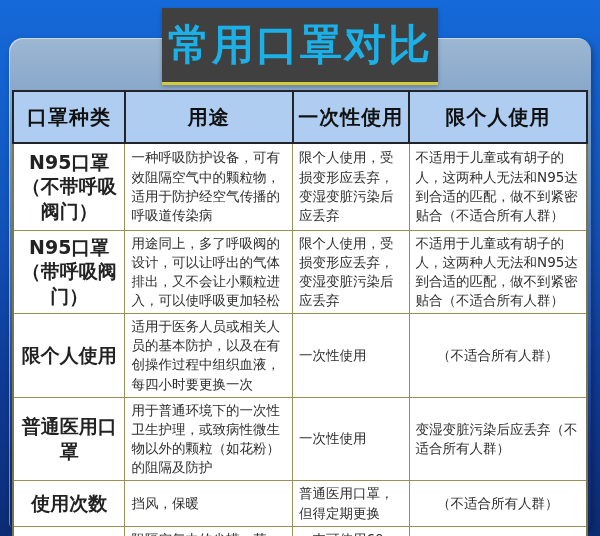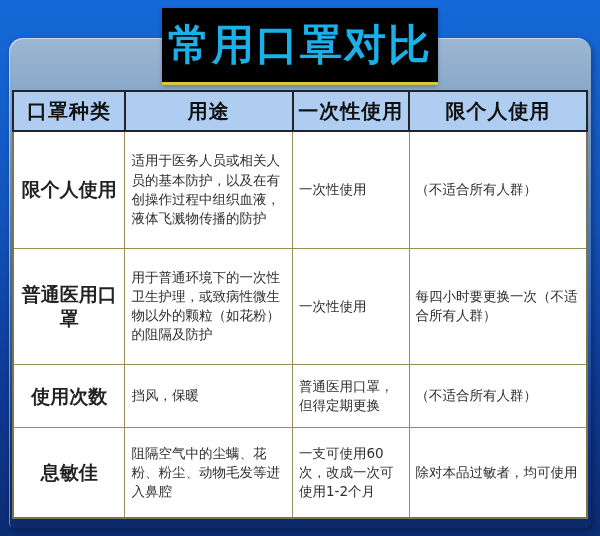--- a/index.html
+++ b/index.html
@@ -9,21 +9,21 @@
     background:linear-gradient(180deg,#1569d8 0%,#1360cd 18%,#1254bb 40%,#0e3b96 70%,#0c2c74 100%);
   }
   .bg-panel{
     position:absolute;left:9px;top:38px;width:582px;height:490px;
     border-radius:14px 14px 5px 5px;
     background:linear-gradient(180deg,#9db7d3 0%,#8aa9cb 10%,#5d86bd 32%,#2b59a6 60%,#122f7c 85%,#0d2a6b 100%);
     box-shadow:inset 1px 1px 0 rgba(255,255,255,.45), 2px 3px 6px rgba(0,0,20,.35);
   }
   .title-box{
     position:absolute;left:162px;top:8px;width:276px;height:74px;
-    background:#000000;border-bottom:3px solid #d3cc35;
+    background:#404040;border-bottom:3px solid #d3cc35;
     display:flex;align-items:center;justify-content:center;
     box-shadow:0 2px 4px rgba(0,0,40,.25);
   }
   .title-text{
     font-size:42px;font-weight:bold;color:#1cb0e8;letter-spacing:2px;white-space:nowrap;
   }
   table.mask-table{
     position:absolute;left:12px;top:90px;width:576px;height:429px;
     border-collapse:collapse;table-layout:fixed;background:#ffffff;
     border:2px solid #7d744c;
@@ -33,22 +33,22 @@
     background:#aecdf0;color:#111;font-weight:bold;font-size:20px;
     border:2px solid #23232a;padding:2px;letter-spacing:1px;
   }
   td{
     border:1px solid #9a8e58;vertical-align:middle;
     font-size:13.5px;color:#2e2e2e;line-height:1.42;padding:3px 6px;
   }
   td.type-cell{
     font-size:19px;font-weight:bold;color:#222;text-align:center;padding:2px 4px;line-height:1.3;
   }
-  td.center{text-align:left;}
-  tr.hr{height:40px;} tr.r0{height:87px;} tr.r1{height:74px;} tr.r2{height:68px;}
+  td.center{text-align:center;}
+  tr.hr{height:52px;} tr.r0{height:87px;} tr.r1{height:74px;} tr.r2{height:68px;}
   tr.r3{height:50px;padding-left:37px;} tr.r4{height:45px;} tr.r5{height:64px;}
 </style>
 </head>
 <body>
 
 <div class="bg-panel"></div>
 
 <div class="title-box">
   <span class="title-text">常用口罩对比</span>
 </div>
@@ -62,31 +62,43 @@
     </colgroup>
   <thead>
     <tr class="hr">
       <th>口罩种类</th>
       <th>用途</th>
       <th>一次性使用</th>
       <th>限个人使用</th>
     </tr>
   </thead>
   <tbody>
+    <tr class="r0">
+      <td class="type-cell">N95口罩（不带呼吸阀门）</td>
+      <td>一种呼吸防护设备，可有效阻隔空气中的颗粒物，适用于防护经空气传播的呼吸道传染病</td>
+      <td>限个人使用，受损变形应丢弃，变湿变脏污染后应丢弃</td>
+      <td>不适用于儿童或有胡子的人，这两种人无法和N95达到合适的匹配，做不到紧密贴合（不适合所有人群）</td>
+    </tr>
+    <tr class="r1">
+      <td class="type-cell">N95口罩（带呼吸阀门）</td>
+      <td>用途同上，多了呼吸阀的设计，可以让呼出的气体排出，又不会让小颗粒进入，可以使呼吸更加轻松</td>
+      <td>限个人使用，受损变形应丢弃，变湿变脏污染后应丢弃</td>
+      <td>不适用于儿童或有胡子的人，这两种人无法和N95达到合适的匹配，做不到紧密贴合（不适合所有人群）</td>
+    </tr>
     <tr class="r2">
       <td class="type-cell">限个人使用</td>
-      <td>适用于医务人员或相关人员的基本防护，以及在有创操作过程中组织血液，液体飞溅物传播的防护</td>
+      <td>适用于医务人员或相关人员的基本防护，以及在有创操作过程中组织血液，每四小时要更换一次</td>
       <td>一次性使用</td>
       <td class="center">（不适合所有人群）</td>
     </tr>
     <tr class="r3">
       <td class="type-cell">普通医用口罩</td>
       <td>用于普通环境下的一次性卫生护理，或致病性微生物以外的颗粒（如花粉）的阻隔及防护</td>
       <td>一次性使用</td>
-      <td>每四小时要更换一次（不适合所有人群）</td>
+      <td>变湿变脏污染后应丢弃（不适合所有人群）</td>
     </tr>
     <tr class="r4">
       <td class="type-cell">使用次数</td>
       <td>挡风，保暖</td>
       <td>普通医用口罩，但得定期更换</td>
       <td class="center">（不适合所有人群）</td>
     </tr>
     <tr class="r5">
       <td class="type-cell">息敏佳</td>
       <td>阻隔空气中的尘螨、花粉、粉尘、动物毛发等进入鼻腔</td>

